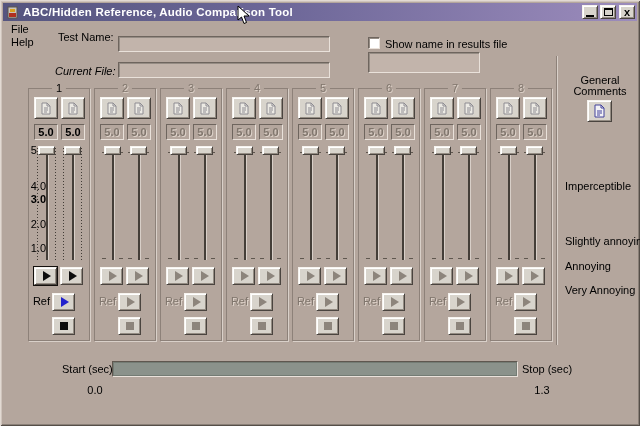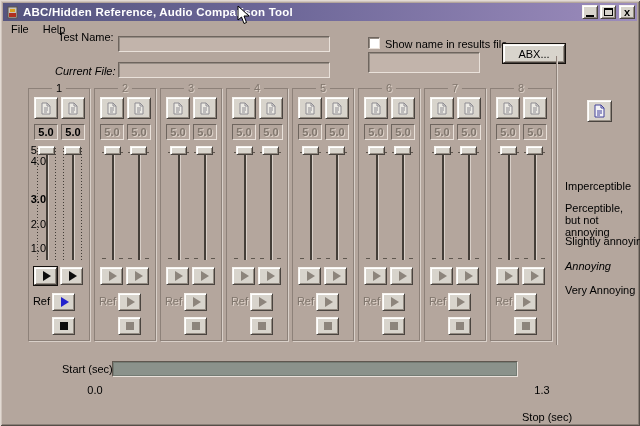--- a/index.html
+++ b/index.html
@@ -26,21 +26,21 @@
     width:16px; height:14px; background:#d8d4cc; position:relative;
     border:1px solid; border-color:#f6f3ee #4a443f #4a443f #f6f3ee;
     box-shadow: inset 1px 1px 0 #fff, inset -1px -1px 0 #948c83;
     display:flex; align-items:center; justify-content:center;
   }
   .glyph-min { width:8px; height:2px; background:#000; margin-top:7px; }
   .glyph-max { width:9px; height:8px; border:1px solid #000; border-top-width:2px; }
   .glyph-close { font-weight:bold; font-size:11px; line-height:10px; color:#000; font-family:"Liberation Sans",sans-serif; }
 
   
-  .menubar { position:absolute; left:4px; top:22px; right:4px; height:15px; display:flex; }
+  .menubar { position:absolute; left:4px; top:22px; right:4px; height:15px; display:flex;flex-direction:column; }
   .menu-item { padding:1px 7px 0 7px; }
 
   
   .lbl { position:absolute; white-space:nowrap; }
   .field {
     position:absolute; background:#c2b4ab;
     border:1px solid; border-color:#6e655e #e9e1da #e9e1da #6e655e;
     box-shadow: inset 1px 1px 0 #958c84;
   }
   .checkbox {
@@ -162,42 +162,41 @@
 
   <span class="lbl" style="left:58px;top:31px;">Test Name:</span>
   <div class="field" style="left:118px;top:36px;width:212px;height:16px;"></div>
   <span class="lbl" style="left:55px;top:65px;font-style:italic;">Current File:</span>
   <div class="field" style="left:118px;top:62px;width:212px;height:16px;"></div>
 
   <span class="checkbox" style="left:368px;top:37px;"></span>
   <span class="lbl" style="left:385px;top:38px;">Show name in results file</span>
   <div class="field" style="left:368px;top:52px;width:112px;height:21px;"></div>
 
-  <button class="btn abx-btn">ABX...</button>
-
+
+  <div class="gc-label">General Comments</div>
   <button class="btn gc-btn">
     <svg width="13" height="14" viewBox="0 0 13 14">
       <path d="M2 1 h6 l3 3 v9 h-9 z" fill="#f2f2f6" stroke="#42429a"></path>
       <path d="M8 1 v3 h3" fill="none" stroke="#42429a"></path>
       <path d="M4 7 h5 M4 9 h5 M4 11 h3" stroke="#42429a"></path>
     </svg>
   </button>
 
   <div class="vsep"></div>
 
   <span class="scale-num" style="top:144px;">5.0</span>
-  <span class="scale-num" style="top:155px;">4.0</span>
+  <span class="scale-num" style="top:180px;">4.0</span>
   <span class="scale-num" style="top:193px;font-weight:bold;">3.0</span>
   <span class="scale-num" style="top:218px;">2.0</span>
   <span class="scale-num" style="top:242px;">1.0</span>
 
   <span class="desc" style="top:143px;">Imperceptible</span>
-  <span class="desc wrap" style="top:165px;">Perceptible, but not annoying</span>
   <span class="desc" style="top:198px;">Slightly annoying</span>
-  <span class="desc" style="top:223px;font-style:italic;">Annoying</span>
+  <span class="desc" style="top:223px;">Annoying</span>
   <span class="desc" style="top:247px;">Very Annoying</span>
 
   <span class="pb-val" style="left:80px;text-align:center;">0.0</span>
   <div class="channel en" style="left: 28px;">
       <div class="legend">1</div>
       <button class="btn file-btn fa">
         <svg width="12" height="13" viewBox="0 0 12 13">
           <path d="M2 1 h5 l3 3 v8 h-8 z" fill="#eceae4" stroke="#8e8c92"></path>
           <path d="M7 1 v3 h3" fill="none" stroke="#8e8c92"></path>
           <path d="M4 6 h4 M4 8 h4 M4 10 h3" stroke="#8e8c92"></path>
@@ -570,15 +569,15 @@
       <button class="btn ref-btn">
         <span class="tri tri-ref"></span>
       </button>
       <button class="btn stop-btn">
         <span class="sq"></span>
       </button>
     </div>
     <div class="pb-bar"></div>
   <span class="pb-val" style="left:527px;text-align:center;">1.3</span>
   <span class="pb-caption" style="left:62px;">Start (sec)</span>
-  <span class="pb-caption" style="left:522px;margin-top:48px;">Stop (sec)</span>
+  <span class="pb-caption" style="left:522px;">Stop (sec)</span>
 
 </div>
 
 </body></html>

